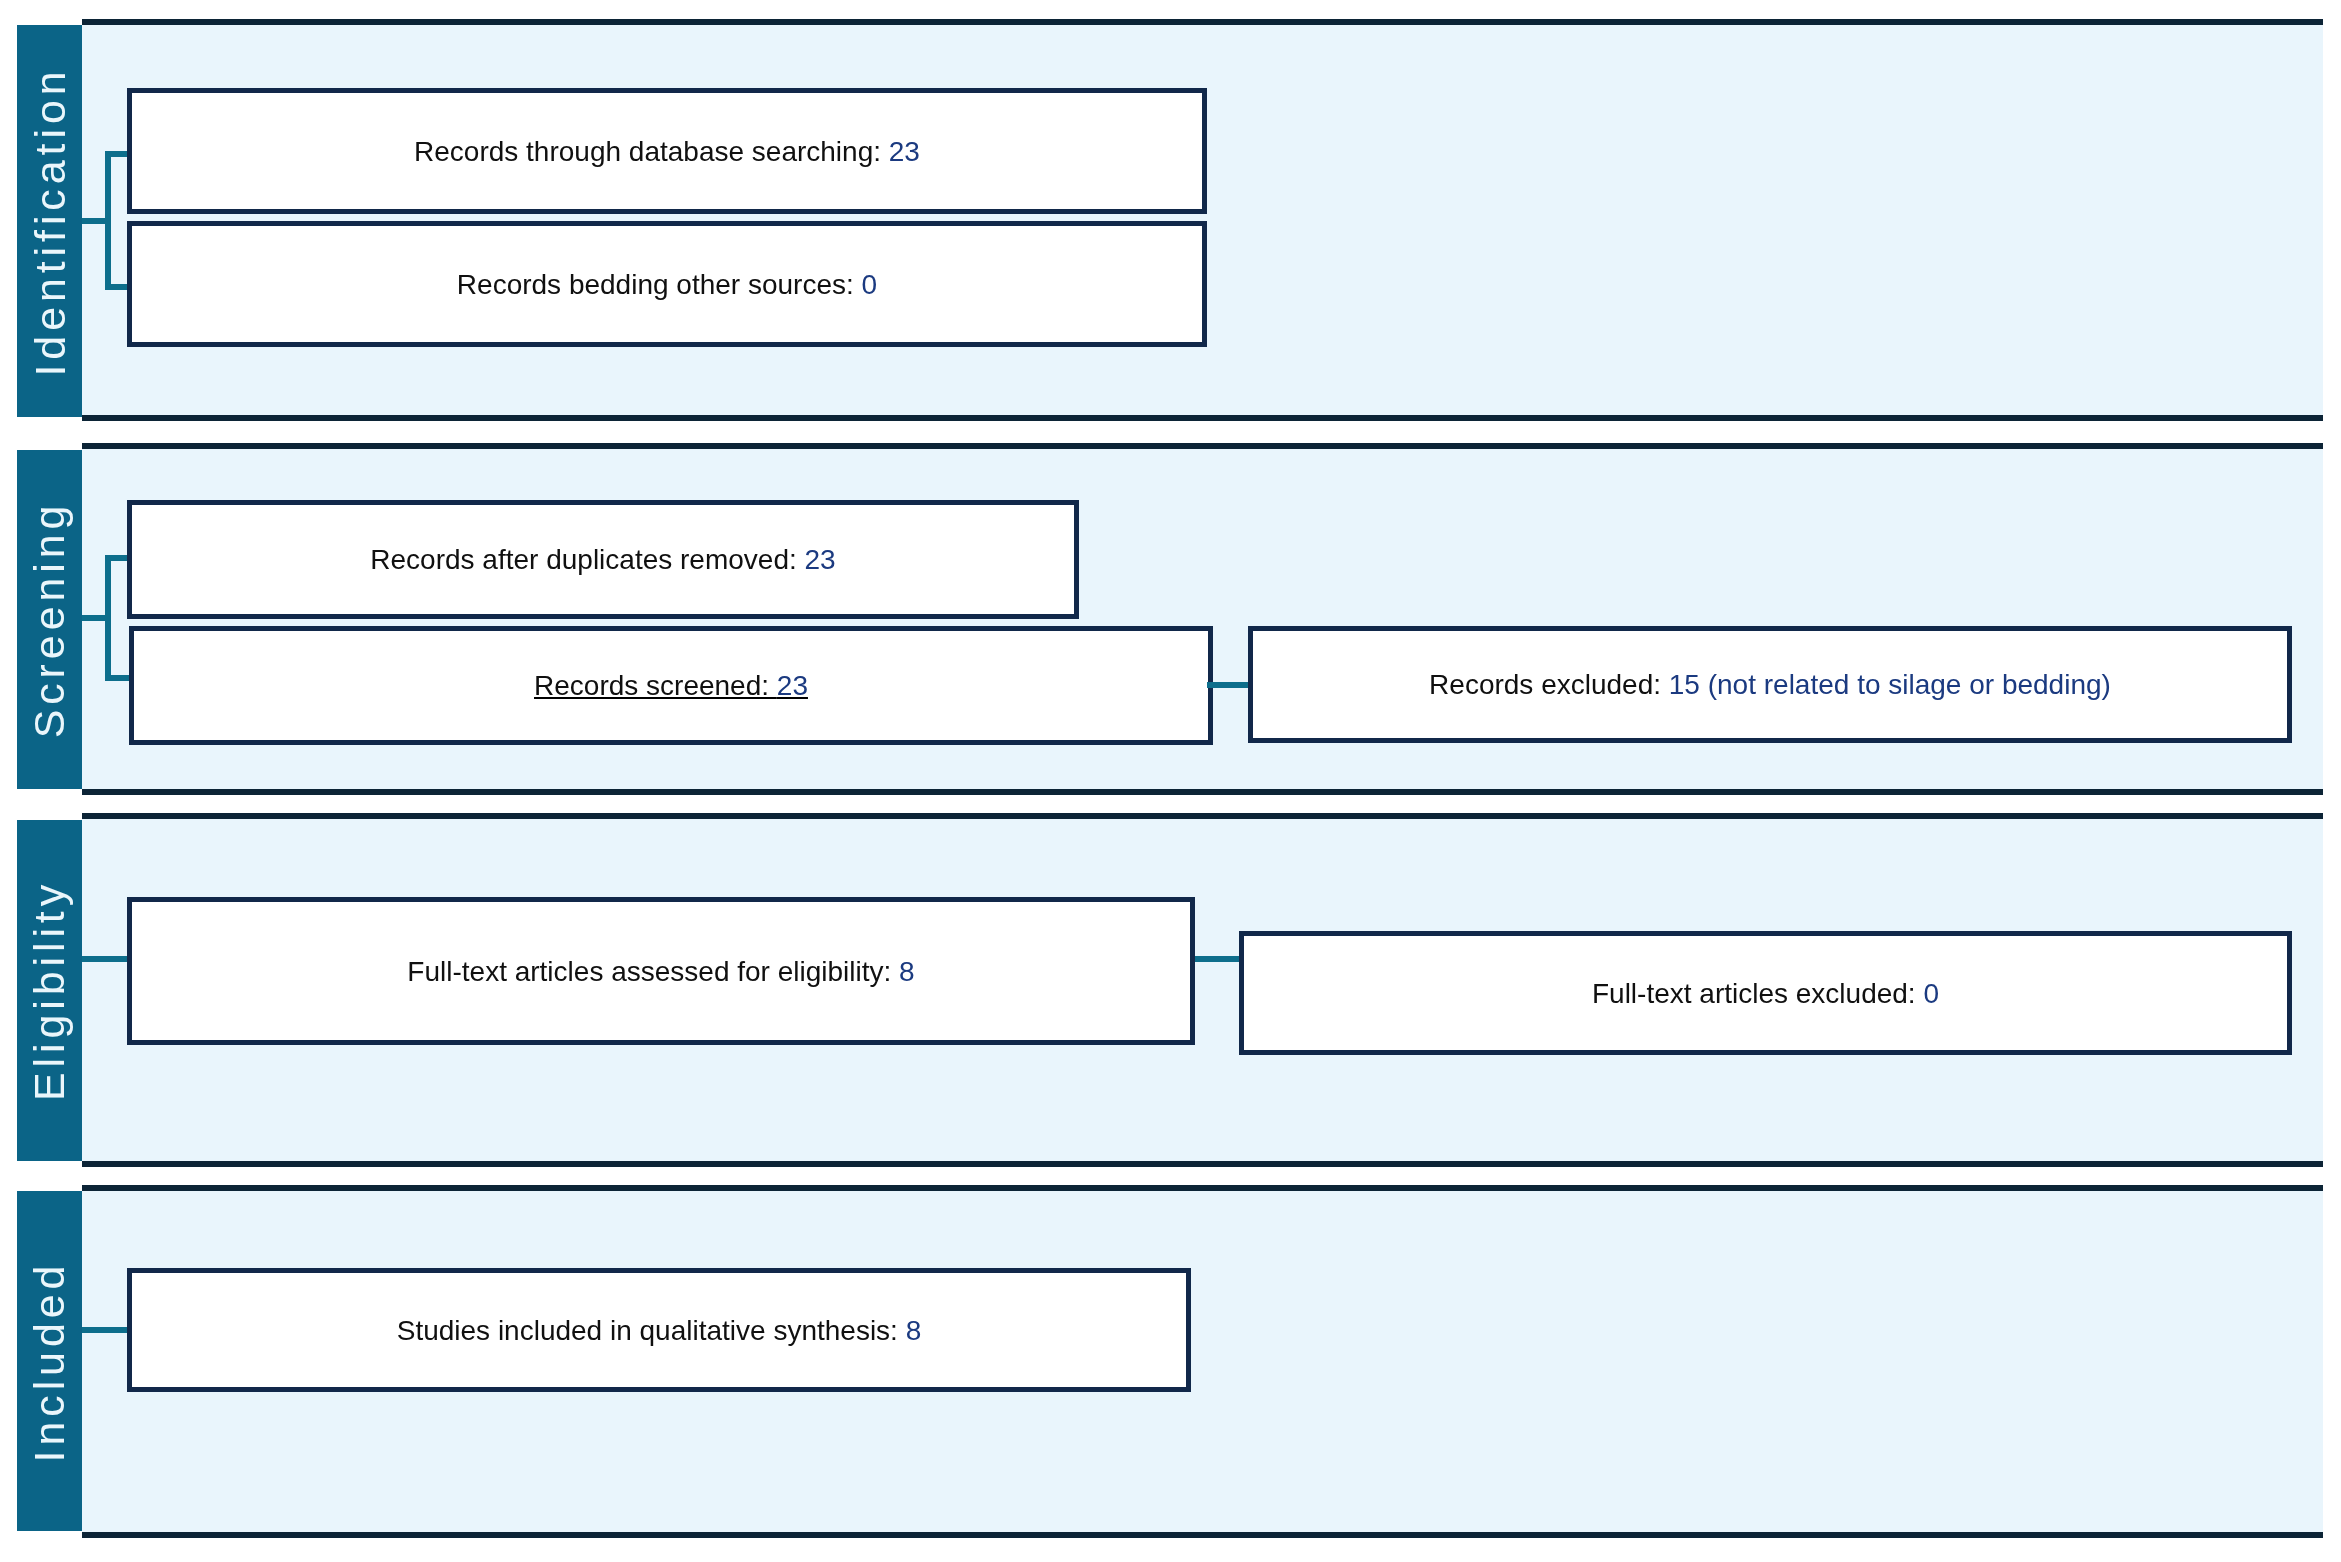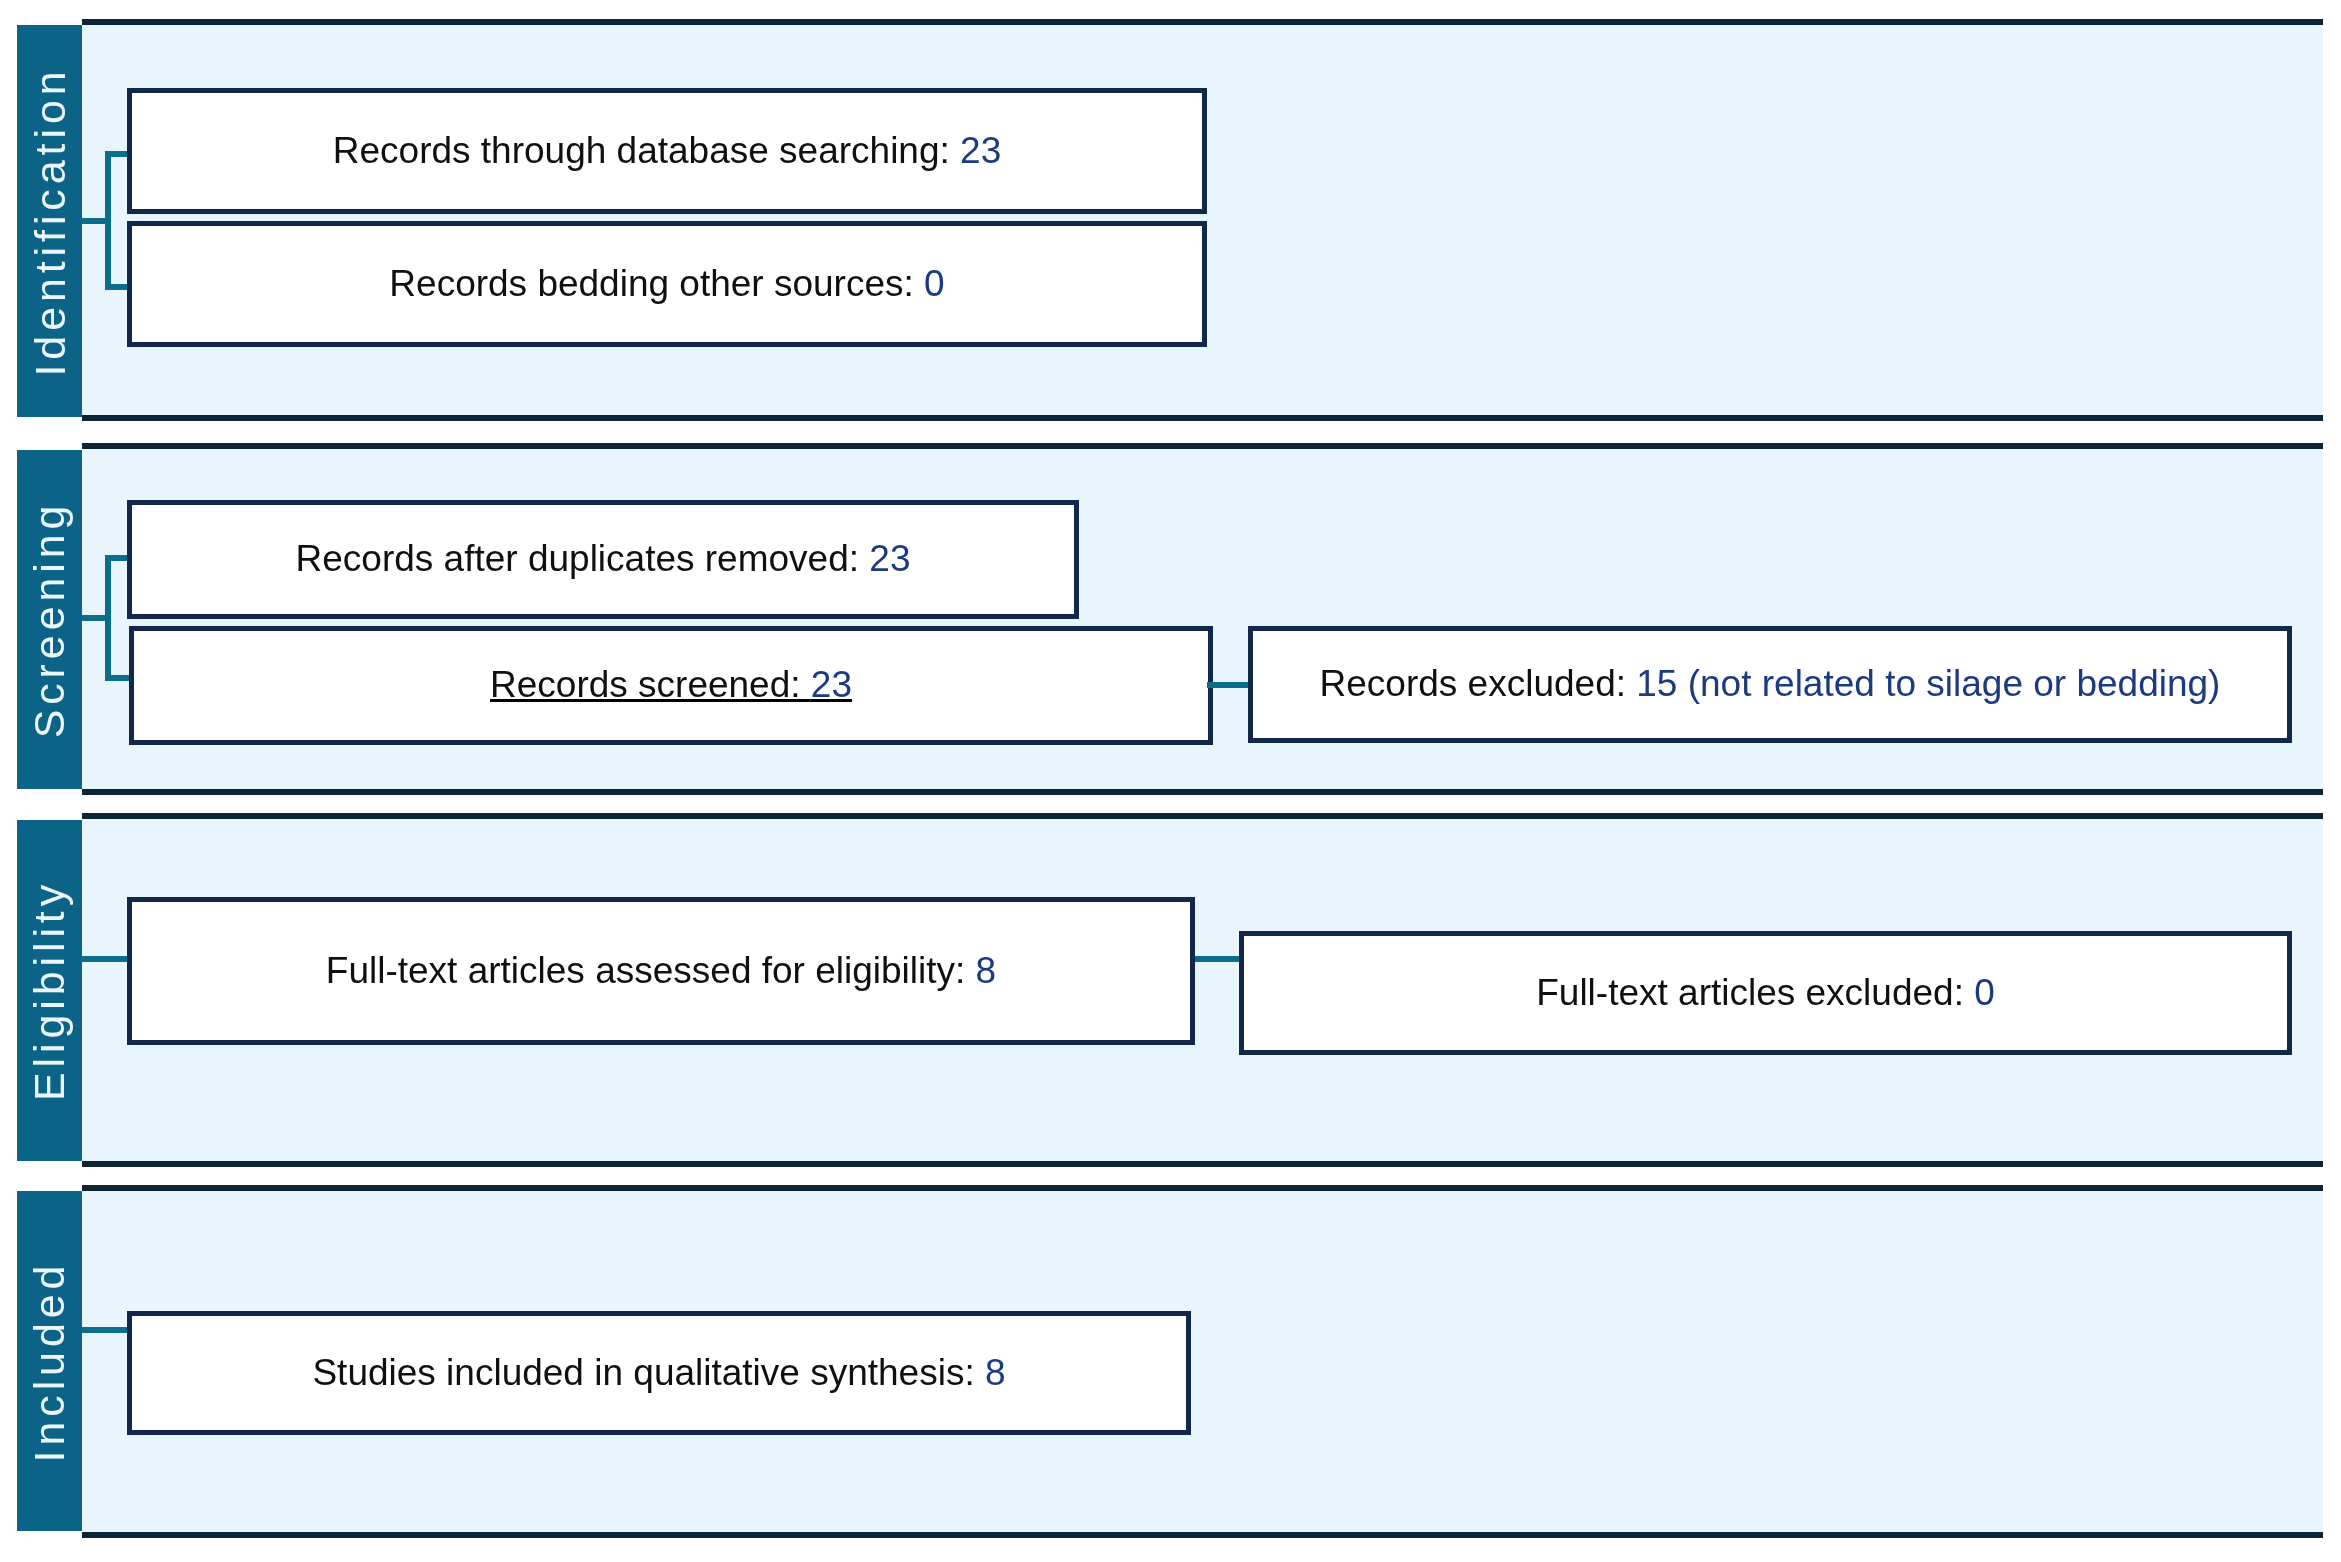--- a/index.html
+++ b/index.html
@@ -52,21 +52,21 @@
     position: absolute;
     background: #ffffff;
     box-sizing: border-box;
     border: 5.6px solid #11284a;
     display: flex;
     align-items: center;
     justify-content: center;
     text-align: center;
   }
   .box-text {
-    font-size: 37px;
+    font-size: 28px;
     line-height: 1.25;
     color: #101010;
     padding: 0 16.7px;
     font-family: "Liberation Sans", sans-serif;
     white-space: nowrap;
   }
   .num {
     color: #1b3a80;
   }
 
@@ -146,18 +146,18 @@
   </div>
 
   <div class="stage" style="left:82px; top:1185px; width:2241px; height:353px;"></div>
 
   <div class="tab" style="left:17.3px; top:1191px; width:65px; height:340px;">
     <span class="tab-text">Included</span>
   </div>
 
   <div class="conn conn-h" style="left:82px; top:1327px; width:46px; height:6.2px;"></div>
 
-  <div class="box" style="left:127px; top:1268px; width:1064px; height:124px;margin-top:43px;">
+  <div class="box" style="left:127px; top:1268px; width:1064px; height:124px;">
     <span class="box-text"><span>Studies included in qualitative synthesis: </span><span class="num">8</span></span>
   </div>
 
 </div>
 
 
 </body></html>

